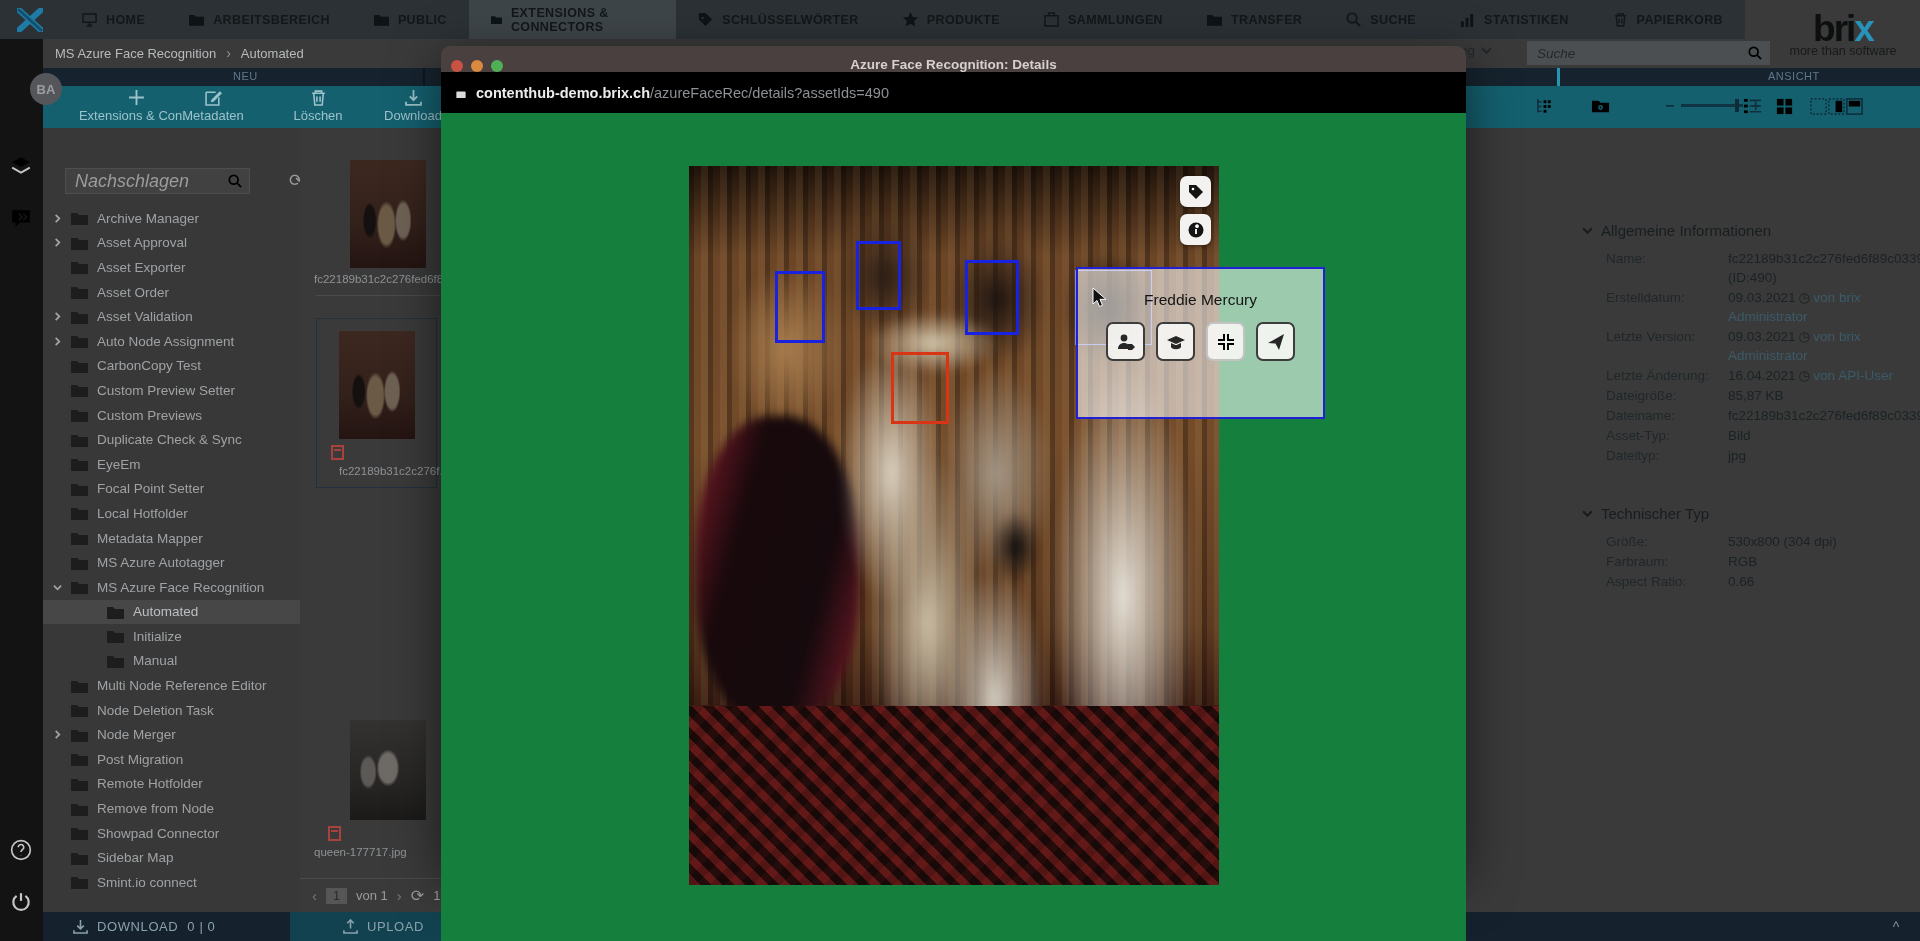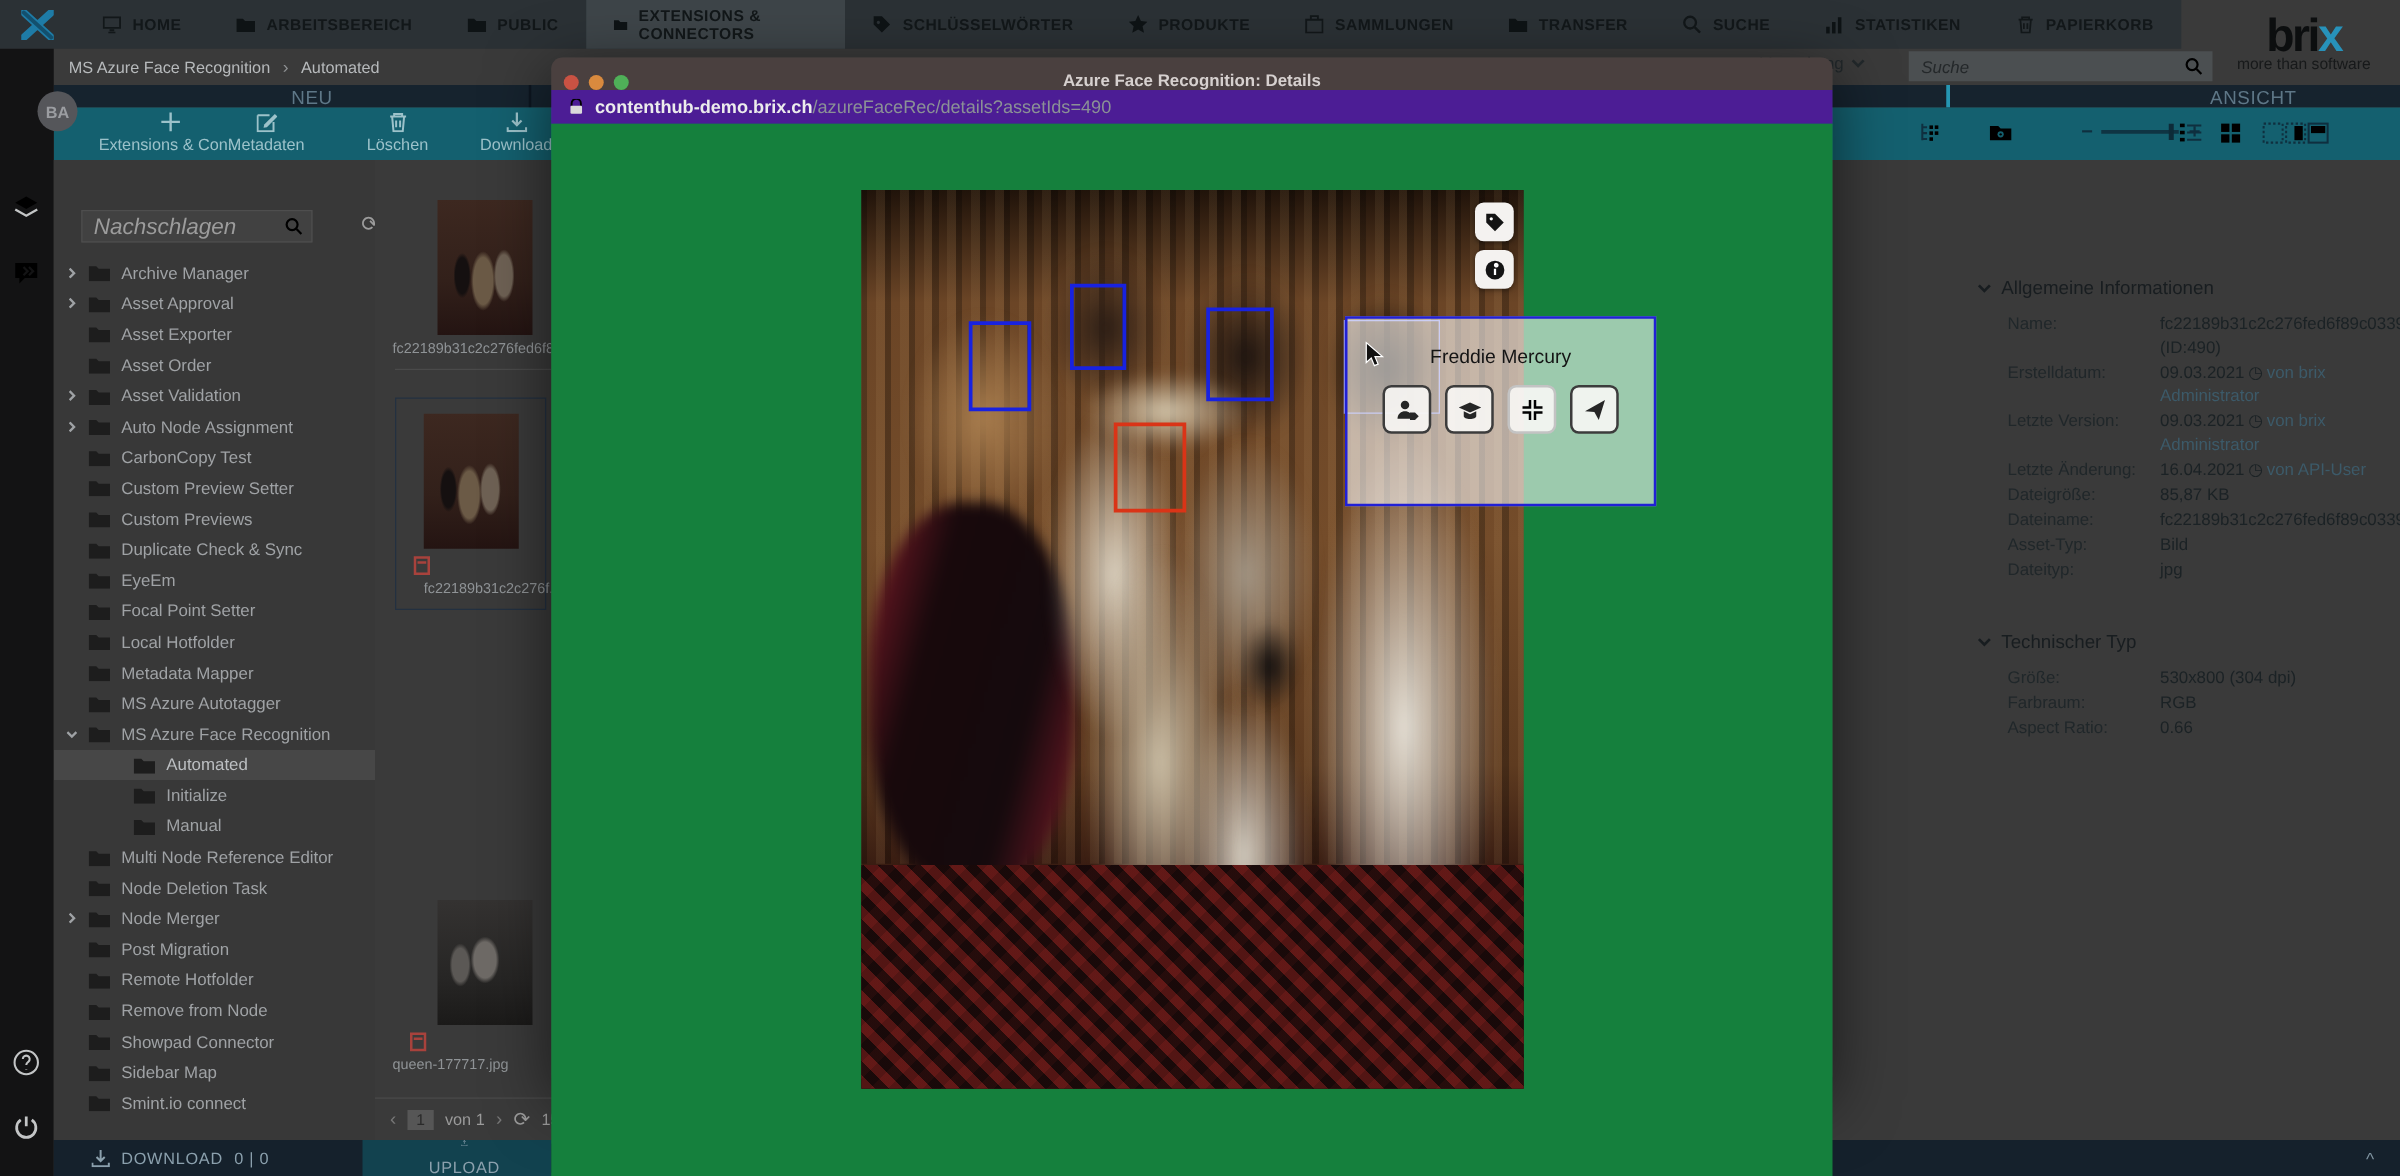--- a/index.html
+++ b/index.html
@@ -23,21 +23,21 @@
   .topsearch input{flex:1;background:transparent;border:0;outline:none;font-size:13.5px;font-style:italic;color:#24282a;}
   .topsearch input::placeholder{color:#24282a;opacity:1;}
   .topsearch .ic{width:14px;height:14px;fill:none;stroke:#24282a;stroke-width:2;}
   .brand{position:absolute;right:18px;top:-29px;width:118px;text-align:center;}
   .brandword{font-size:37px;font-weight:800;letter-spacing:-2px;color:#0c0e0f;line-height:38px;}
   .brandword .bx{color:#2792ba;}
   .brandtag{font-size:12.5px;color:#17191a;margin-top:-4px;white-space:nowrap;}
 
   
   .secband{position:absolute;left:43px;top:68px;right:0;height:18px;background:#16232e;}
-  .secband .slabel{position:absolute;top:2px;font-size:15px;letter-spacing:.5px;color:#5e7787;}
+  .secband .slabel{position:absolute;top:2px;font-size:11px;letter-spacing:.5px;color:#5e7787;}
   .sec-neu{left:190px;} .sec-bearb{left:560px;} .sec-ansicht{left:1725px;}
   .secdiv{position:absolute;top:0;width:2px;height:18px;background:#0d1620;}
   .sectick{position:absolute;left:1514px;top:0;width:3px;height:18px;background:#2596b2;}
   .ribbon{position:absolute;left:43px;top:86px;right:0;height:42px;background:#14606f;}
   .rbtn{position:absolute;top:3px;display:flex;flex-direction:column;align-items:center;gap:2px;color:#9cc2ca;font-size:13px;cursor:default;}
   .rbtn .ic{width:17px;height:17px;fill:none;stroke:#9cc2ca;stroke-width:1.6;}
   .viewic{position:absolute;top:11px;width:19px;height:19px;}
   .viewic .ic{width:19px;height:19px;fill:none;stroke:#0f2f3f;stroke-width:1.7;}
   .zoomslider{position:absolute;left:1638px;top:18px;width:62px;height:3px;background:#0f3443;}
   .zoomslider .handle{position:absolute;right:4px;top:-5px;width:4px;height:13px;background:#0d2b38;}
@@ -106,34 +106,34 @@
   .mval{flex:1;color:#1b2225;}
   .clock{margin:0 3px;color:#1b2225;}
   .mby{color:#3c5a69;}
 
   
   .bottombar{position:absolute;left:43px;right:0;bottom:0;height:29px;background:#15212c;color:#8ba0ad;font-size:13px;letter-spacing:.6px;}
   .bbitem{position:absolute;top:0;height:29px;display:flex;align-items:center;gap:9px;}
   .bbitem .ic{width:15px;height:15px;fill:none;stroke:#8ba0ad;stroke-width:1.7;}
   .tealzone{position:absolute;left:247px;width:293px;top:0;height:29px;background:#12424f;}
   .bb-download{left:30px;}
-  .bb-upload{left:300px;flex-direction:column;}
+  .bb-upload{left:300px;}
   .bb-browse{left:398px;width:110px;justify-content:center;background:#0e2836;height:23px;top:3px;}
   .bb-clip{left:560px;}
   .bb-caret{right:20px;color:#7f93a0;font-size:14px;}
 
   
   .modal{position:absolute;left:441px;top:46px;width:1025px;height:825px;border-radius:9px 9px 12px 12px;
     box-shadow:0 12px 50px rgba(0,0,0,.55);z-index:10;}
   .mtitle{height:26px;background:#4a403f;border-radius:9px 9px 0 0;display:flex;align-items:flex-end;position:relative;}
   .lights{position:absolute;left:10px;display:flex;gap:8px;}
   .light{width:12px;height:12px;border-radius:50%;}
   .l-red{background:#c95243;} .l-orange{background:#d98a3e;} .l-green{background:#4fb058;}
   .mtitletext{flex:1;text-align:center;font-size:13.5px;font-weight:700;color:#d6d0cf;}
-  .urlbar{height:27px;background:#4c1d95;display:flex;align-items:center;padding-left:14px;gap:9px;}
+  .urlbar{height:41px;background:#000000;display:flex;align-items:center;padding-left:14px;gap:9px;}
   .urlbar .ic{width:12px;height:13px;fill:#dadada;}
   .urltext{font-size:14.5px;font-weight:700;color:#ececec;}
   .urlpath{font-size:14.5px;color:#8b9196;font-weight:400;}
   .mbody{position:relative;height:932px;background:#15803d;border-radius:0 0 12px 12px;overflow:hidden;}
 
   
   .photo{position:absolute;left:248px;top:53px;width:530px;height:719px;overflow:hidden;
     background:linear-gradient(180deg,#20130a 0px,#6b4526 90px,#744c2a 280px,#5e3b20 460px,#371b11 545px,#2a0f0c 719px);}
   .photo::before{content:"";position:absolute;inset:0 0 180px 0;
     background:repeating-linear-gradient(90deg,rgba(0,0,0,.26) 0 5px,transparent 5px 12px,rgba(255,214,150,.07) 12px 19px);}

